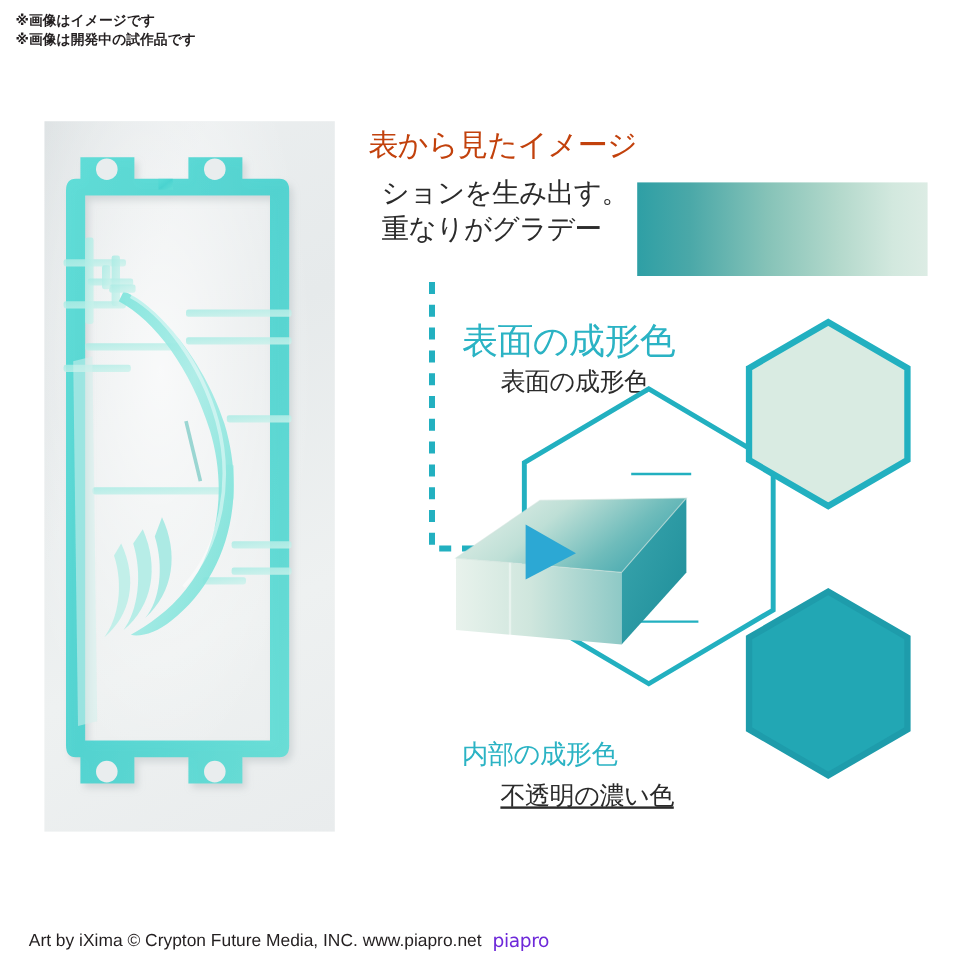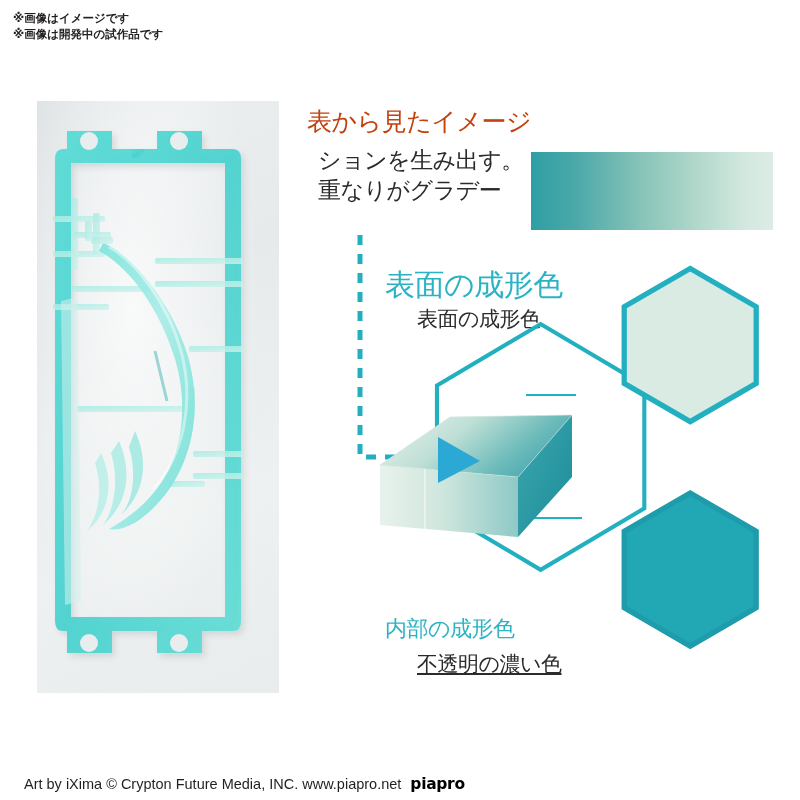--- a/index.html
+++ b/index.html
@@ -127,23 +127,23 @@
     font-size: 14.5px;
     line-height: 18px;
     color: #231f20;
     white-space: nowrap;
     display: flex;
     align-items: center;
     gap: 9px;
   }
   .piapro-logo {
     font-size: 15.5px;
-    font-weight: bold;
+    font-weight: normal;
     letter-spacing: -0.3px;
-    color: #000000;
+    color: #6d28d9;
     font-family: "DejaVu Sans", sans-serif;
   }
 </style>
 </head>
 <body>
 
 <div class="notes">
   <div>※画像はイメージです</div>
   <div>※画像は開発中の試作品です</div>
 </div>

